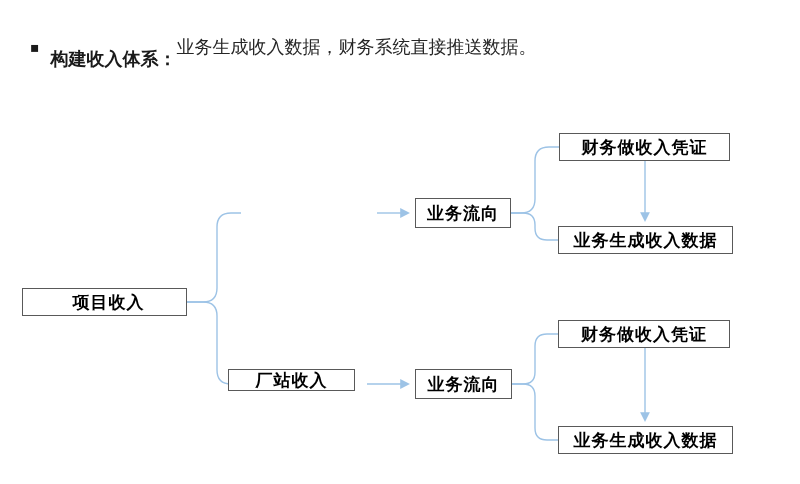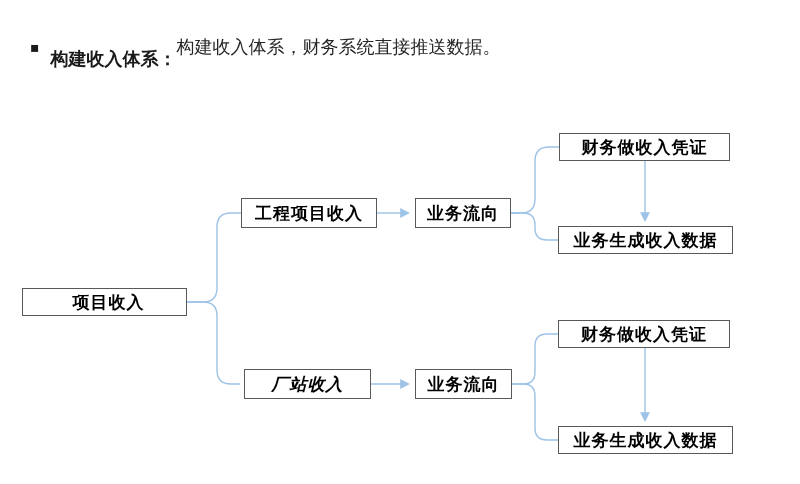--- a/index.html
+++ b/index.html
@@ -41,34 +41,34 @@
     font-family:"DejaVu Serif","Liberation Serif",serif;
     font-weight:bold;font-size:17px;color:var(--text);
     letter-spacing:1px;white-space:nowrap;
   }
 
   .n-root      {left:22px;  top:288px; width:165px; height:28px;padding-left:8px;}
   .n-eng       {left:241px; top:198px; width:136px; height:30px;}
   .n-flow-top  {left:415px; top:198px; width:96px;  height:30px;}
   .n-vouch-top {left:559px; top:133px; width:171px; height:28px;}
   .n-data-top  {left:558px; top:226px; width:175px; height:28px;}
-  .n-station   {left:244px; top:369px; width:127px; height:30px;font-style:italic;}
+  .n-station   {left:228px; top:369px; width:127px; height:22px;}
   .n-flow-bot  {left:415px; top:369px; width:97px;  height:30px;}
   .n-vouch-bot {left:558px; top:320px; width:172px; height:28px;}
   .n-data-bot  {left:558px; top:426px; width:175px; height:28px;}
 </style>
 </head>
 <body>
 
 <div class="page">
 
   <div class="header">
     <span class="bullet">▪</span>
     <span class="h-bold">构建收入体系：</span>
-    <span class="h-rest">构建收入体系，财务系统直接推送数据。</span>
+    <span class="h-rest">业务生成收入数据，财务系统直接推送数据。</span>
   </div>
 
   <div class="diagram">
 
     <svg class="conn-svg" viewBox="0 0 800 484">
       <defs>
         <marker id="arrow" viewBox="0 0 10 10" refX="8" refY="5" markerWidth="7" markerHeight="7" orient="auto-start-reverse">
           <path class="arrowhead" d="M0,0 L10,5 L0,10 z" fill="#9dc3e6"></path>
         </marker>
       </defs>
@@ -84,21 +84,20 @@
 
       <path class="conn" d="M 512 384 L 523 384 Q 535 384 535 372 L 535 346 Q 535 334 547 334 L 558 334"></path>
       <path class="conn" d="M 512 384 L 523 384 Q 535 384 535 396 L 535 428 Q 535 440 547 440 L 558 440"></path>
 
       <path class="conn" marker-end="url(#arrow)" d="M 645 161 L 645 220"></path>
       <path class="conn" marker-end="url(#arrow)" d="M 645 348 L 645 420"></path>
     </svg>
 
     <div class="node n-root">项目收入</div>
 
-    <div class="node n-eng">工程项目收入</div>
     <div class="node n-flow-top">业务流向</div>
     <div class="node n-vouch-top">财务做收入凭证</div>
     <div class="node n-data-top">业务生成收入数据</div>
 
     <div class="node n-station">厂站收入</div>
     <div class="node n-flow-bot">业务流向</div>
     <div class="node n-vouch-bot">财务做收入凭证</div>
     <div class="node n-data-bot">业务生成收入数据</div>
 
   </div>

